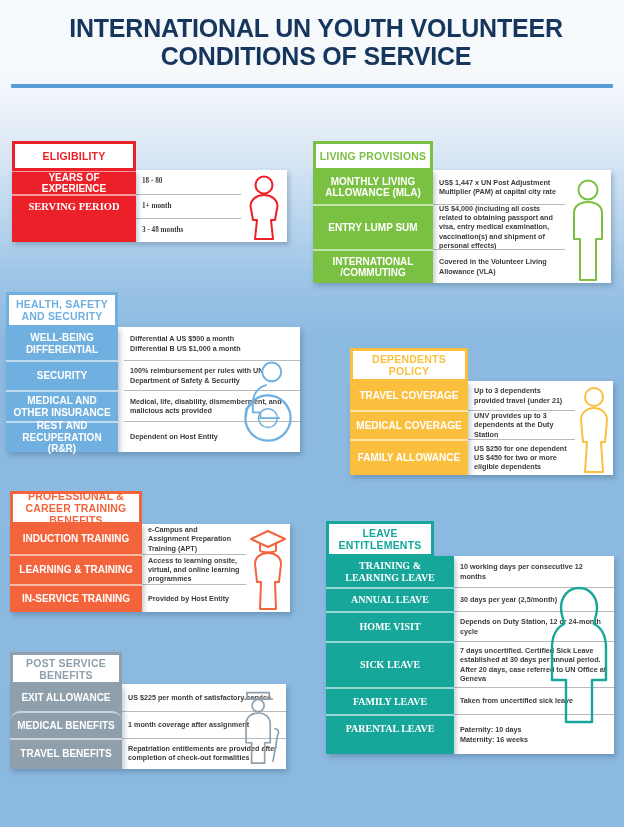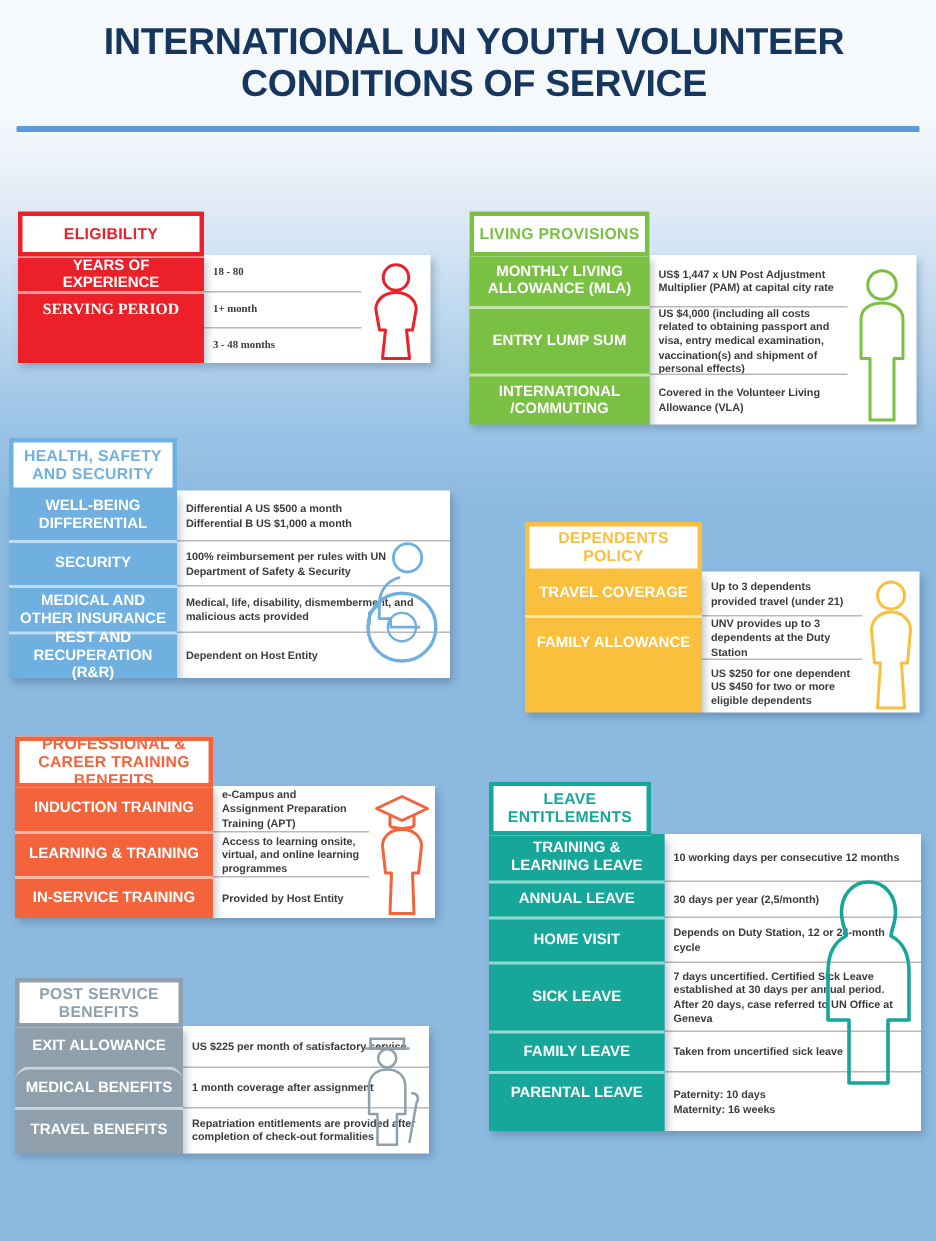--- a/index.html
+++ b/index.html
@@ -182,21 +182,21 @@
 
   <div class="card c-heal" id="card-health">
     <div class="card-head" style="width:112px;height:36px;">HEALTH, SAFETY AND SECURITY</div>
     <div class="rows">
       <div class="labels" style="width:112px;">
         <div class="lbl first" style="height:33px;">WELL-BEING DIFFERENTIAL</div>
         <div class="lbl" style="height:30px;">SECURITY</div>
         <div class="lbl" style="height:31px;">MEDICAL AND OTHER INSURANCE</div>
         <div class="lbl" style="height:31px;">REST AND RECUPERATION (R&amp;R)</div>
       </div>
-      <div class="vals" style="width:182px;">
+      <div class="vals" style="width:182px;padding-left:6px;">
         <div class="vals-col">
           <div class="val first" style="height:33px;white-space:pre-line;">Differential A US $500 a month
 Differential B US $1,000 a month</div>
           <div class="val" style="height:30px;white-space:pre-line;">100% reimbursement per rules with UN Department of Safety &amp; Security</div>
           <div class="val" style="height:31px;white-space:pre-line;">Medical, life, disability, dismemberment, and malicious acts provided</div>
           <div class="val" style="height:31px;white-space:pre-line;">Dependent on Host Entity</div>
         </div>
         <div class="figure" style="width:0px;overflow:visible;">
           <svg width="70" height="92" viewBox="0 0 70 92" style="margin-left:-66px;margin-bottom:2px;">
             <circle cx="40" cy="13" r="10" fill="none" stroke="#6fb0e0" stroke-width="2"></circle>
@@ -208,20 +208,21 @@
         </div>
       </div>
     </div>
   </div>
 
   <div class="card c-dep" id="card-dependents">
     <div class="card-head" style="width:118px;height:34px;">DEPENDENTS POLICY</div>
     <div class="rows">
       <div class="labels" style="width:118px;">
         <div class="lbl first" style="height:29px;">TRAVEL COVERAGE</div>
+        <div class="lbl" style="height:29px;">MEDICAL COVERAGE</div>
         <div class="lbl" style="height:36px;">FAMILY ALLOWANCE</div>
       </div>
       <div class="vals" style="width:145px;">
         <div class="vals-col">
           <div class="val first" style="height:29px;white-space:pre-line;">Up to 3 dependents provided travel (under 21)</div>
           <div class="val" style="height:29px;white-space:pre-line;">UNV provides up to 3 dependents at the Duty Station</div>
           <div class="val" style="height:36px;white-space:pre-line;">US $250 for one dependent
 US $450 for two or more eligible dependents</div>
         </div>
         <div class="figure" style="width:38px;">
@@ -255,21 +256,21 @@
             <path d="M20 26 C13 26 7 30 7 37 L9 55 L13 55 L12 82 L28 82 L27 55 L31 55 L33 37 C33 30 27 26 20 26 Z" fill="none" stroke="#f4643c" stroke-width="2" stroke-linejoin="round"></path>
           </svg>
         </div>
       </div>
     </div>
   </div>
 
   <div class="card c-leave" id="card-leave">
     <div class="card-head" style="width:108px;height:36px;">LEAVE ENTITLEMENTS</div>
     <div class="rows">
-      <div class="labels" style="width:117px;">
+      <div class="labels" style="width:128px;font-family:Liberation Serif, serif;">
         <div class="lbl first" style="height:31px;">TRAINING &amp; LEARNING LEAVE</div>
         <div class="lbl" style="height:24px;">ANNUAL LEAVE</div>
         <div class="lbl" style="height:30px;">HOME VISIT</div>
         <div class="lbl" style="height:46px;">SICK LEAVE</div>
         <div class="lbl" style="height:27px;">FAMILY LEAVE</div>
         <div class="lbl" style="height:28px;">PARENTAL LEAVE</div>
       </div>
       <div class="vals" style="width:180px;">
         <div class="vals-col">
           <div class="val first" style="height:31px;white-space:pre-line;">10 working days per consecutive 12 months</div>

